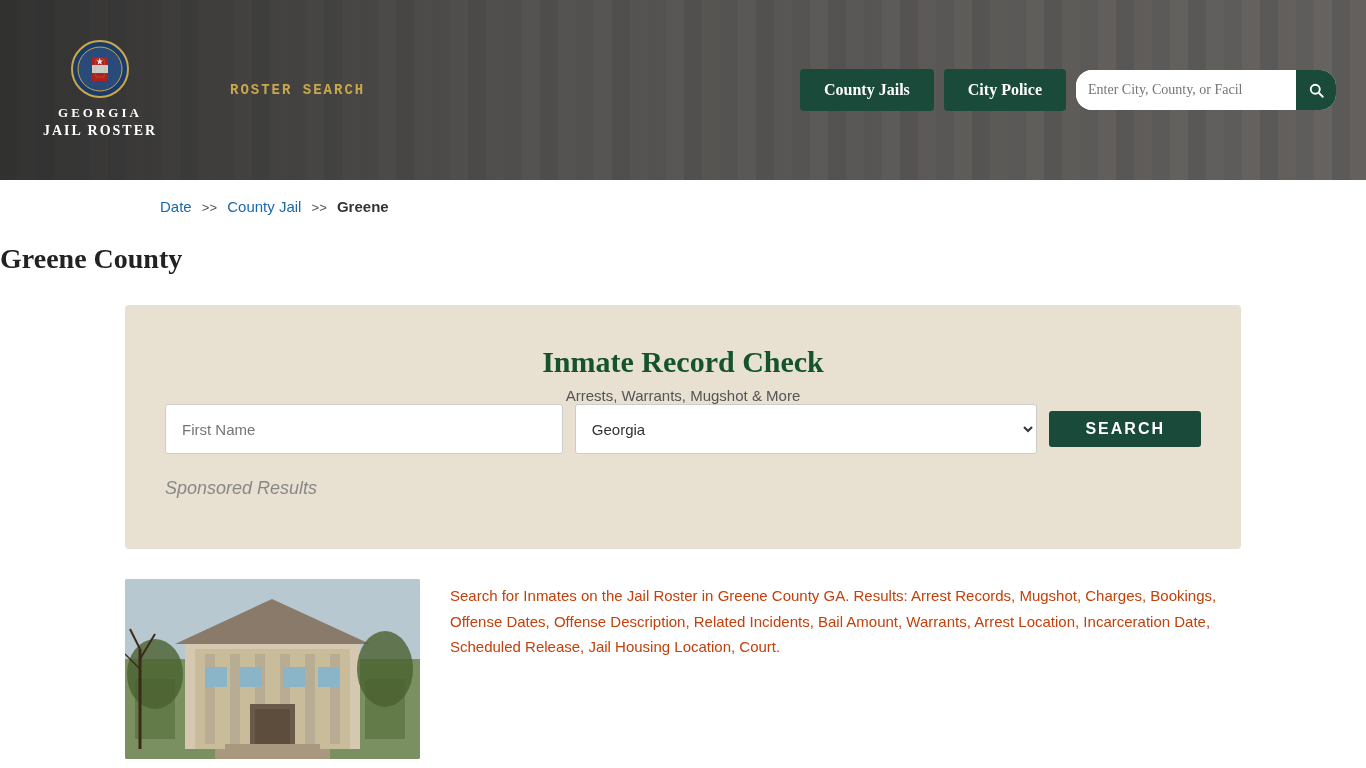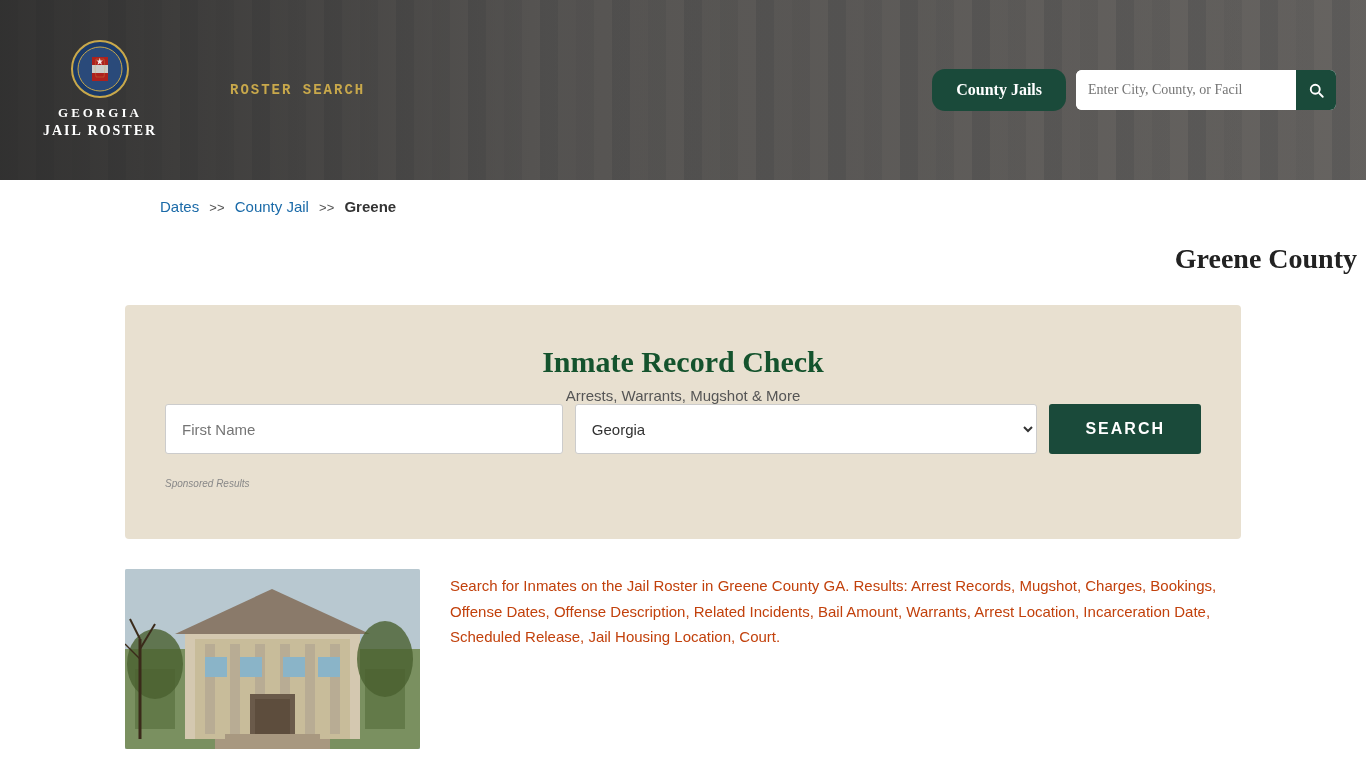--- a/index.html
+++ b/index.html
@@ -85,39 +85,39 @@
     }
     .header-right {
       margin-left: auto;
       display: flex;
       align-items: center;
       gap: 10px;
     }
     .nav-btn {
       padding: 12px 24px;
       border: none;
-      border-radius: 13px;
+      border-radius: 4px;
       font-size: 16px;
       font-weight: bold;
       cursor: pointer;
       font-family: Georgia, serif;
     }
     .nav-btn-county {
       background: #1a4a3a;
       color: #fff;
     }
     .nav-btn-city {
       background: #1a4a3a;
       color: #fff;
     }
     .search-bar {
       display: flex;
       align-items: center;
       background: #fff;
-      border-radius: 6px;
+      border-radius: 16px;
       overflow: hidden;
       height: 40px;
     }
     .search-bar input {
       border: none;
       outline: none;
       padding: 0 12px;
       font-size: 14px;
       width: 220px;
       height: 100%;
@@ -156,22 +156,22 @@
       color: #555;
       font-size: 13px;
     }
     .breadcrumb-current {
       font-weight: bold;
       color: #333;
     }
 
     
     .page-title-area {
-      text-align: right;
-      padding: 10px 9px 30px;
+      text-align: left;
+      padding: 10px 0 30px;
     }
     .page-title {
       font-size: 28px;
       font-weight: bold;
       color: #222;
       font-family: Georgia, serif;
     }
 
     
     .inmate-record-box {
@@ -218,36 +218,36 @@
       border-radius: 3px;
       padding: 0 12px;
       font-size: 15px;
       font-family: Arial, sans-serif;
       background: #fff;
       color: #333;
       outline: none;
       cursor: pointer;
     }
     .inmate-form button {
-      height: 50px;
+      height: 36px;
       padding: 0 36px;
       background: #1a4a3a;
       color: #fff;
       border: none;
       border-radius: 3px;
       font-size: 16px;
       font-weight: bold;
       letter-spacing: 2px;
       cursor: pointer;
       font-family: Arial, sans-serif;
       white-space: nowrap;
     }
     .sponsored-label {
       margin-top: 24px;
-      font-size: 10px;
+      font-size: 18px;
       color: #888;
       font-family: Arial, sans-serif;
       font-style: italic;
     }
 
     
     .bottom-section {
       margin: 30px 125px 0;
       display: flex;
       gap: 30px;
@@ -304,34 +304,35 @@
         <span class="jail-roster">JAIL ROSTER</span>
       </div>
     </div>
 
     <div class="nav-area">
       <a class="roster-search-link" href="#">ROSTER SEARCH</a>
     </div>
 
     <div class="header-right">
       <button class="nav-btn nav-btn-county">County Jails</button>
+      <button class="nav-btn nav-btn-city">City Police</button>
       <div class="search-bar">
         <input type="text" placeholder="Enter City, County, or Facil" style="">
         <button>
           <svg class="search-icon-svg" viewBox="0 0 24 24">
             <path d="M21 21l-4.35-4.35M17 11A6 6 0 1 1 5 11a6 6 0 0 1 12 0z" stroke="#fff" stroke-width="2.5" fill="none" stroke-linecap="round"></path>
           </svg>
         </button>
       </div>
     </div>
   </div>
 </div>
 
 <div class="breadcrumb-area">
-  <a href="#">Dates</a>
+  <a href="#">Date</a>
   <span class="breadcrumb-sep">&gt;&gt;</span>
   <a href="#">County Jail</a>
   <span class="breadcrumb-sep">&gt;&gt;</span>
   <span class="breadcrumb-current">Greene</span>
 </div>
 
 <div class="page-title-area">
   <h1 class="page-title">Greene County</h1>
 </div>
 

